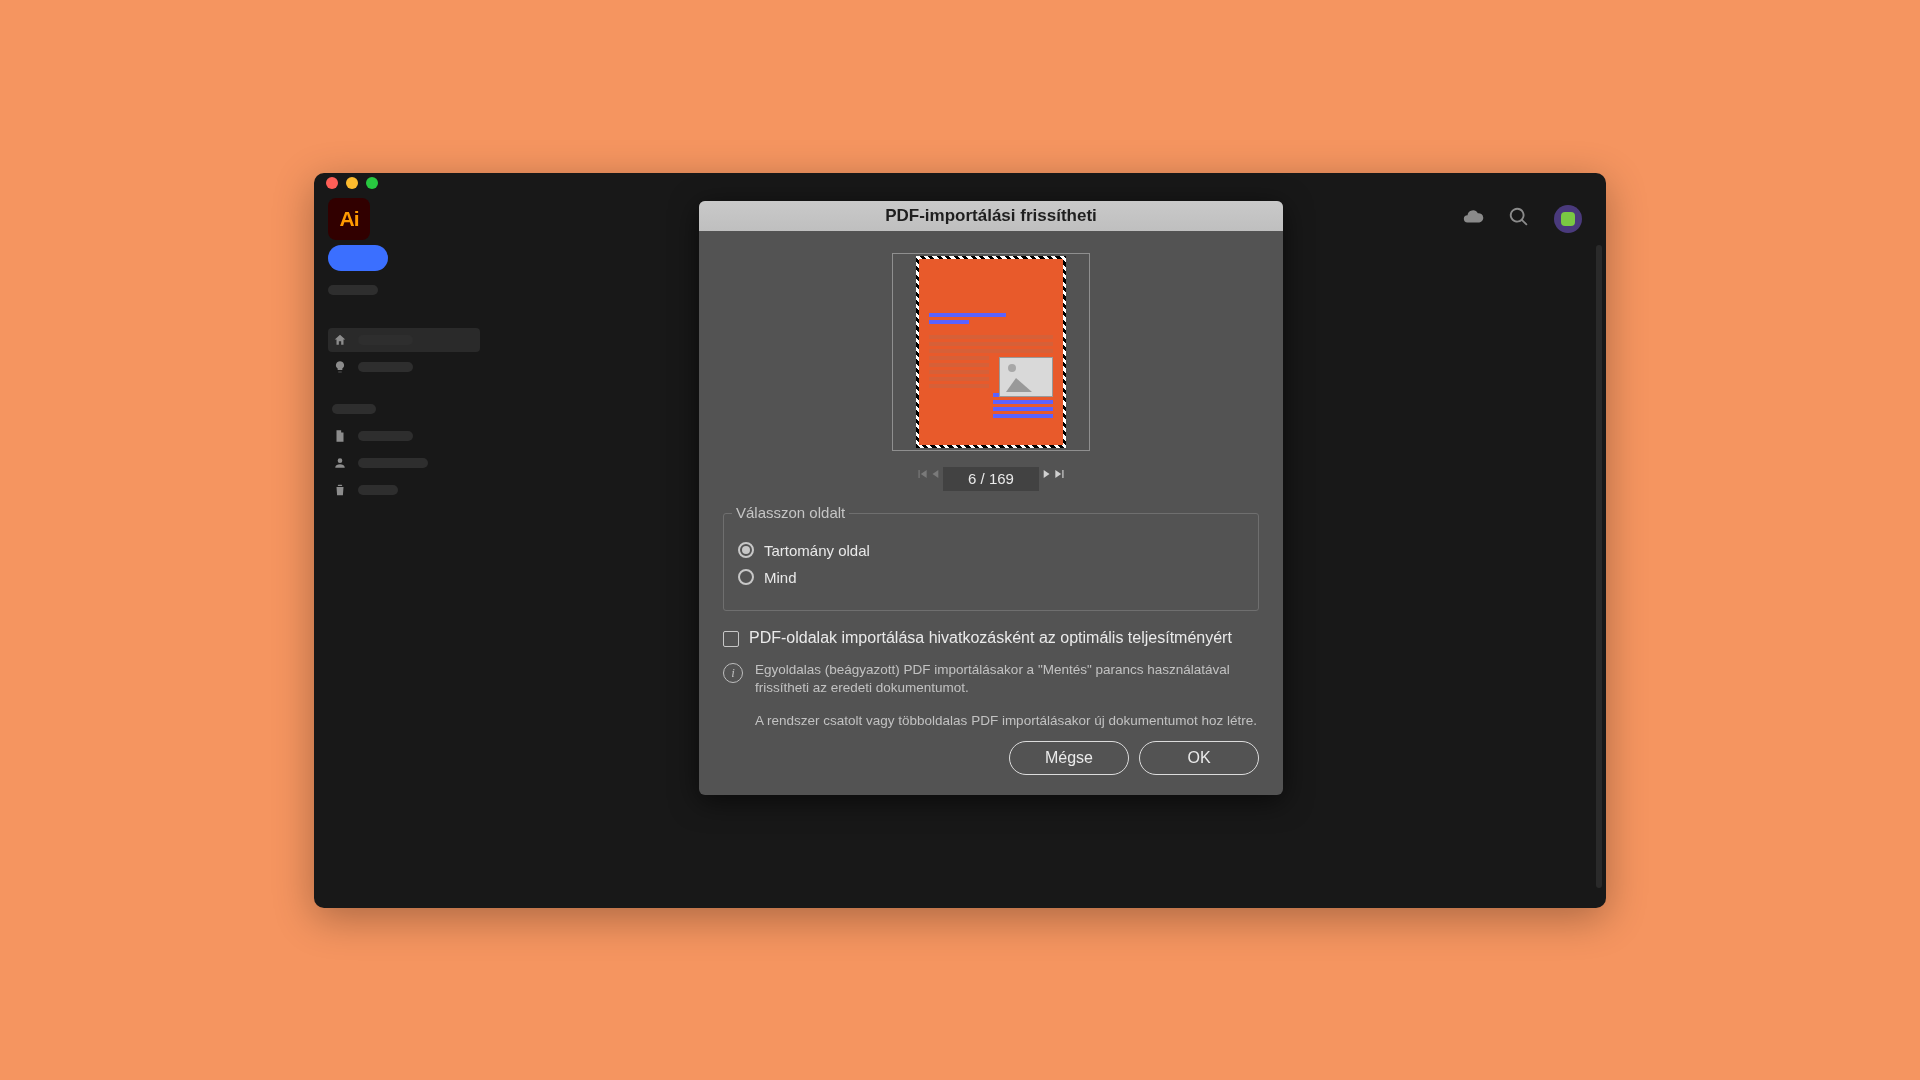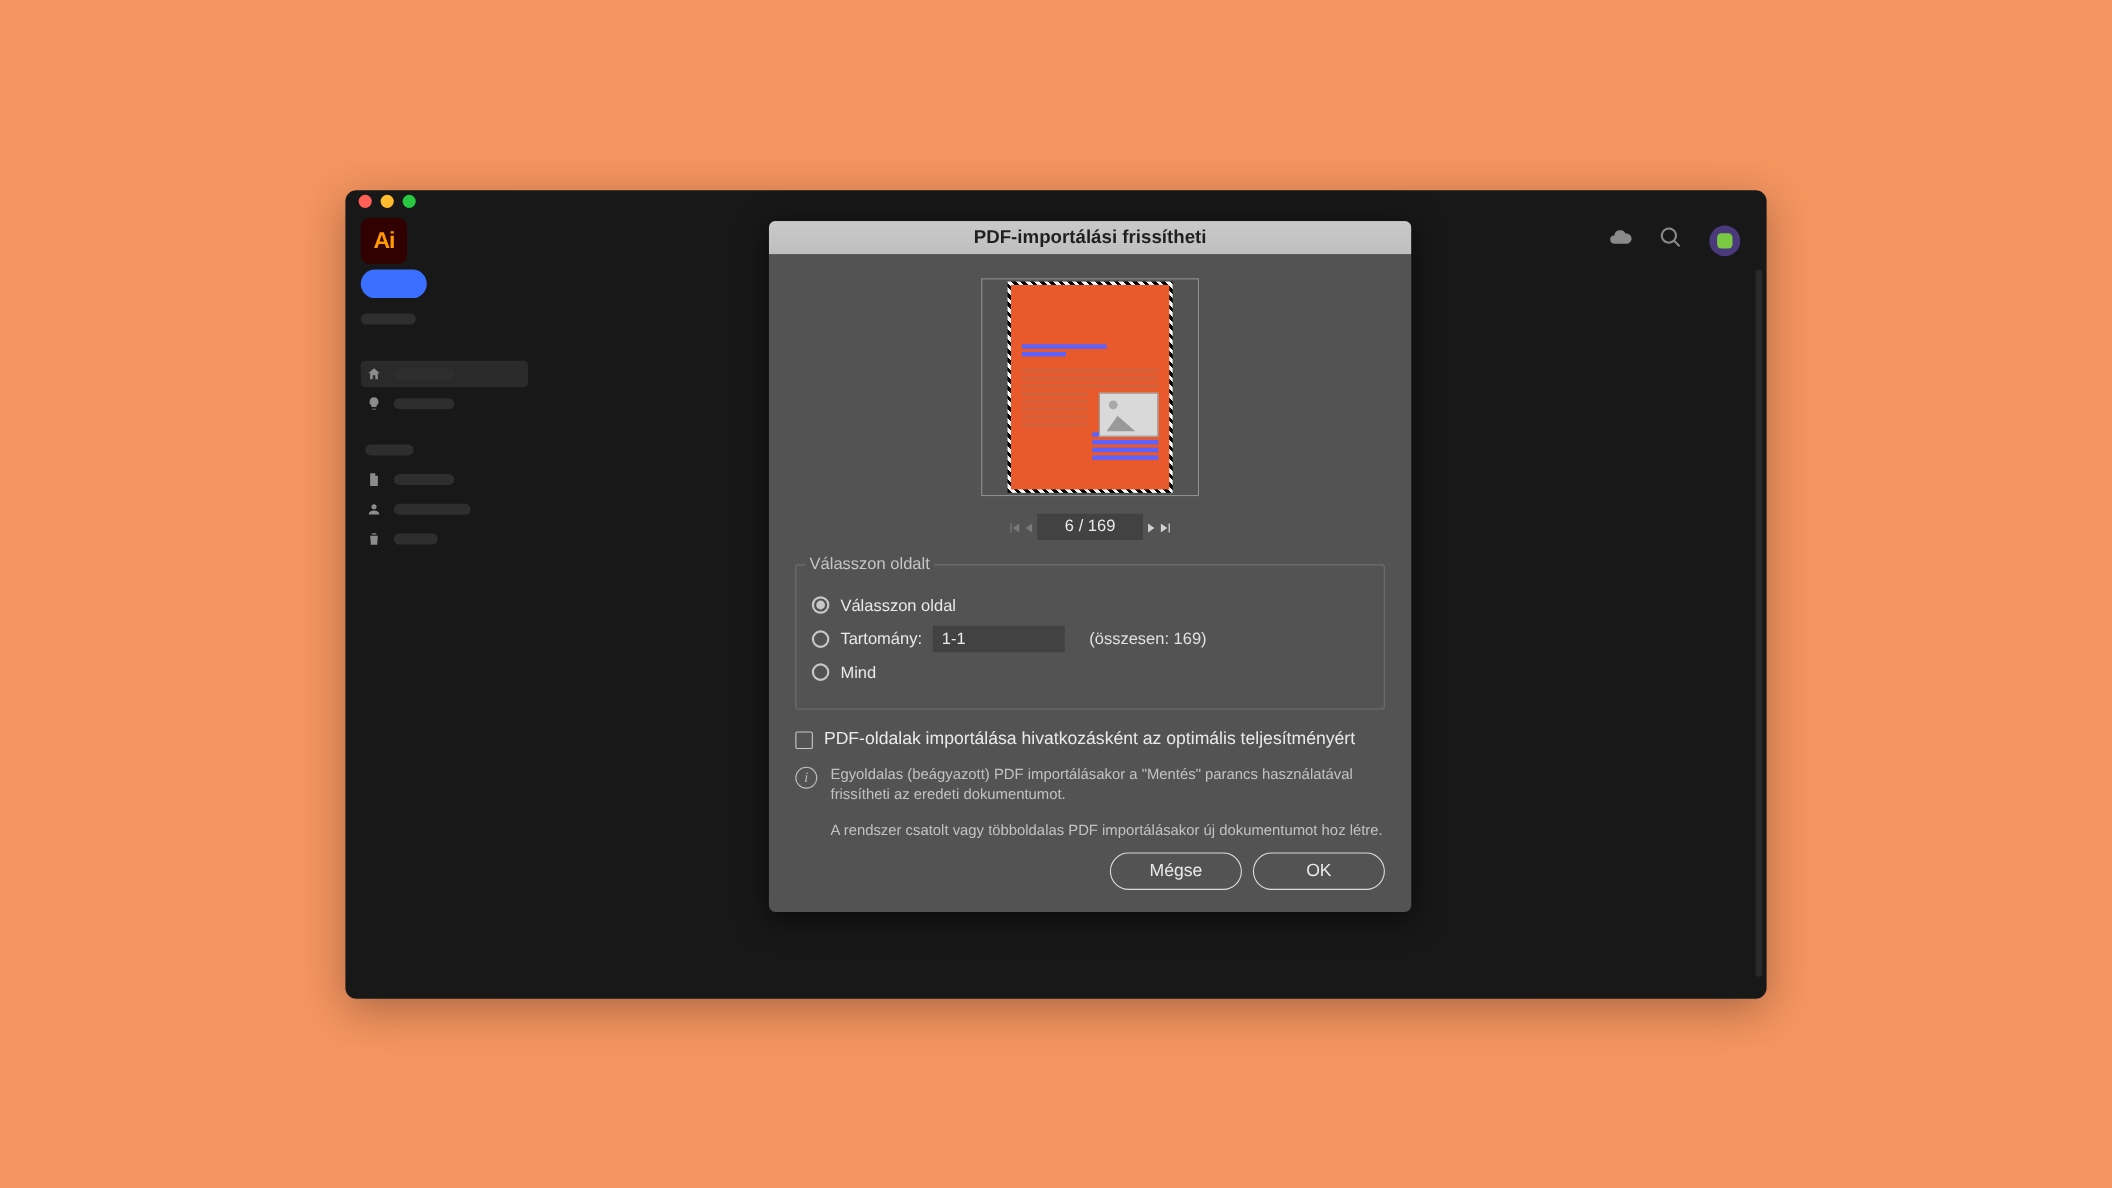--- a/index.html
+++ b/index.html
@@ -96,21 +96,21 @@
 .thumb-image::before {
   content:""; width:8px;height:8px;border-radius:50%;background:#a8a8a8;
   position:absolute; left:8px; top:6px;
 }
 .thumb-image::after {
   content:""; position:absolute; bottom:4px; left:6px;
   border-left:10px solid transparent; border-right:16px solid transparent;
   border-bottom:14px solid #999;
 }
 
-.pager { display:flex; justify-content:center; align-items:flex-end; margin-top:16px; }
+.pager { display:flex; justify-content:center; align-items:flex-start; margin-top:16px; }
 .pager-btn { color:#d0d0d0; cursor:pointer; }
 .pager-btn.dis { color:#7a7a7a; }
 .pager-btn svg { width:14px; height:14px; fill: currentColor; }
 .page-input {
   background:#424242; border:none; width:96px; height:24px;
   color:#eaeaea; text-align:center; font-size:15px;
 }
 
 .fieldset {
   border:1px solid #6f6f6f; border-radius:3px; margin-top:22px;
@@ -285,29 +285,23 @@
               <path d="M16 5h2v14h-2zM4 5v14l10-7z"></path>
             </svg>
         </span>
       </div>
 
       <div class="fieldset">
         <div class="fieldset-legend">Válasszon oldalt</div>
 
         <div class="radio-row">
           <span class="radio checked"></span>
-          <span>Válasszon oldal</span>
-        </div>
-
-        <div class="radio-row">
-          <span class="radio"></span>
-          <span>Tartomány:</span>
-          <input class="range-input" value="1-1" style="">
-          <span class="total-hint">(összesen: 169)</span>
-        </div>
+          <span>Tartomány oldal</span>
+        </div>
+
 
         <div class="radio-row">
           <span class="radio"></span>
           <span>Mind</span>
         </div>
       </div>
 
       <div class="check-row">
         <span class="checkbox"></span>
         <span class="check-label">PDF-oldalak importálása hivatkozásként az optimális teljesítményért</span>

